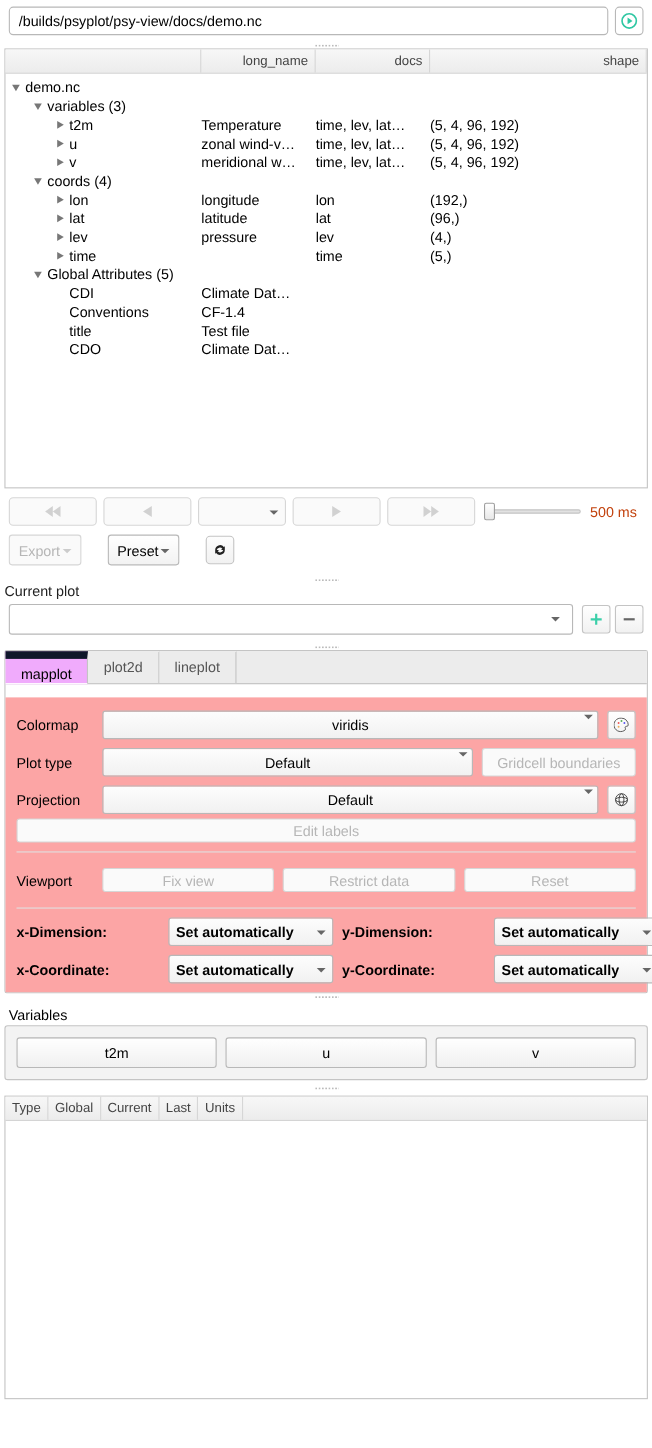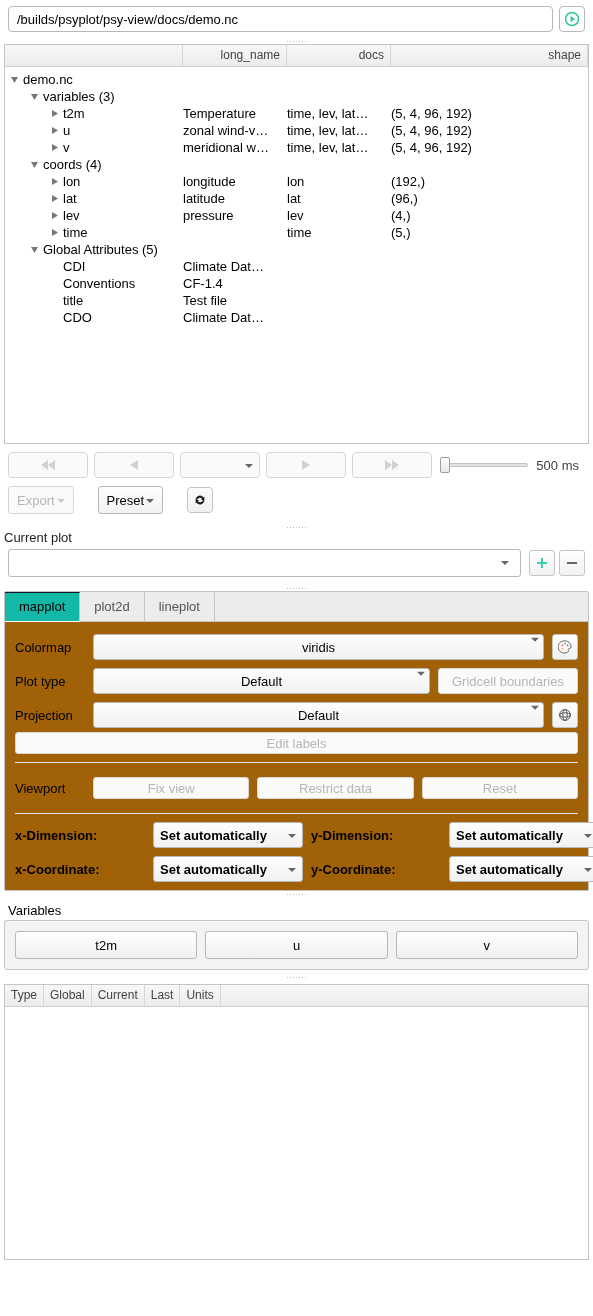--- a/index.html
+++ b/index.html
@@ -114,21 +114,21 @@
 .slider {
   flex: 1; height: 4px; background: #e2e2e2; border: 1px solid #c4c4c4; border-radius: 2px; position: relative;
 }
 .slider .thumb {
   position: absolute; top: 50%; left: 0;
   transform: translate(-50%, -50%);
   width: 10px; height: 16px;
   background: linear-gradient(#fff,#e8e8e8);
   border: 1px solid #9e9e9e; border-radius: 2px;
 }
-.ms-label { color: #404040; padding-left: 8px; }
+.ms-label { color: #c2410c; padding-left: 8px; }
 
 
 .ep-row { padding: 0 8px 10px; display: flex; gap: 24px; align-items: center; }
 .dd-btn {
   height: 28px; padding: 0 8px;
   border: 1px solid #b8b8b8; border-radius: 3px;
   background: linear-gradient(#fff,#f2f2f2);
   display: inline-flex; align-items: center; gap: 1px;
   cursor: pointer;
 }
@@ -160,25 +160,25 @@
 
 .tabs-wrap { border: 1px solid #c4c4c4; margin: 0 4px; border-radius: 2px; }
 .tabs-bar {
   display:flex; height: 30px; background:#ececec; border-bottom:1px solid #c4c4c4;
 }
 .tab {
   padding: 6px 14px; border-right:1px solid #c4c4c4; border-top:1px solid transparent;
   background:#ececec; cursor:pointer; color:#555;
 }
 .tab.active {
-  background:#14b8a6; color:#000; border-top:1px solid #0f172a;
+  background:#f0abfc; color:#000; border-top:7px solid #0f172a;
   position:relative; top:0;
   border-bottom:1px solid #fff; margin-bottom:-1px;
 }
-.tabs-content { padding: 8px 10px; background:#a16207; }
+.tabs-content { padding: 8px 10px; background:#fca5a5;margin-top:12px; }
 
 .form-row { display:flex; align-items:center; gap:8px; height: 34px; }
 .form-label { width: 70px; }
 .form-combo {
   flex:1; height:26px; border:1px solid #b8b8b8; border-radius:3px;
   background:linear-gradient(#fdfdfd,#f1f1f1);
   display:flex; align-items:center; justify-content:center; position:relative;
 }
 .form-combo .ftext { }
 .form-combo .fcaret { position:absolute; right:4px; top:50%; transform:translateY(-35%); }

